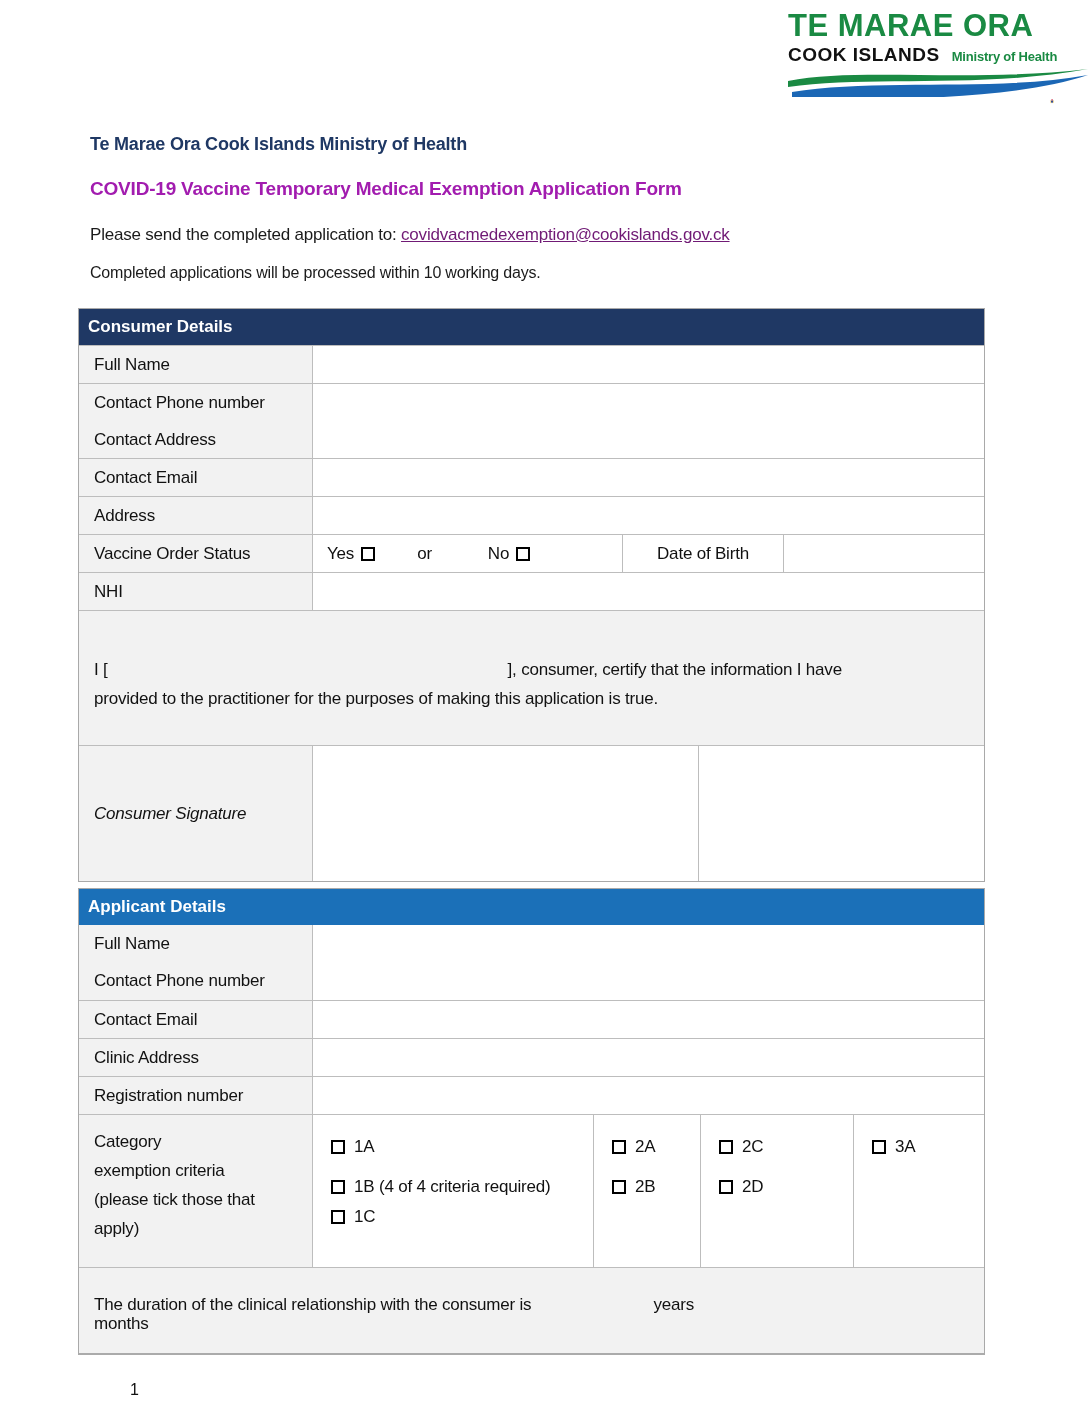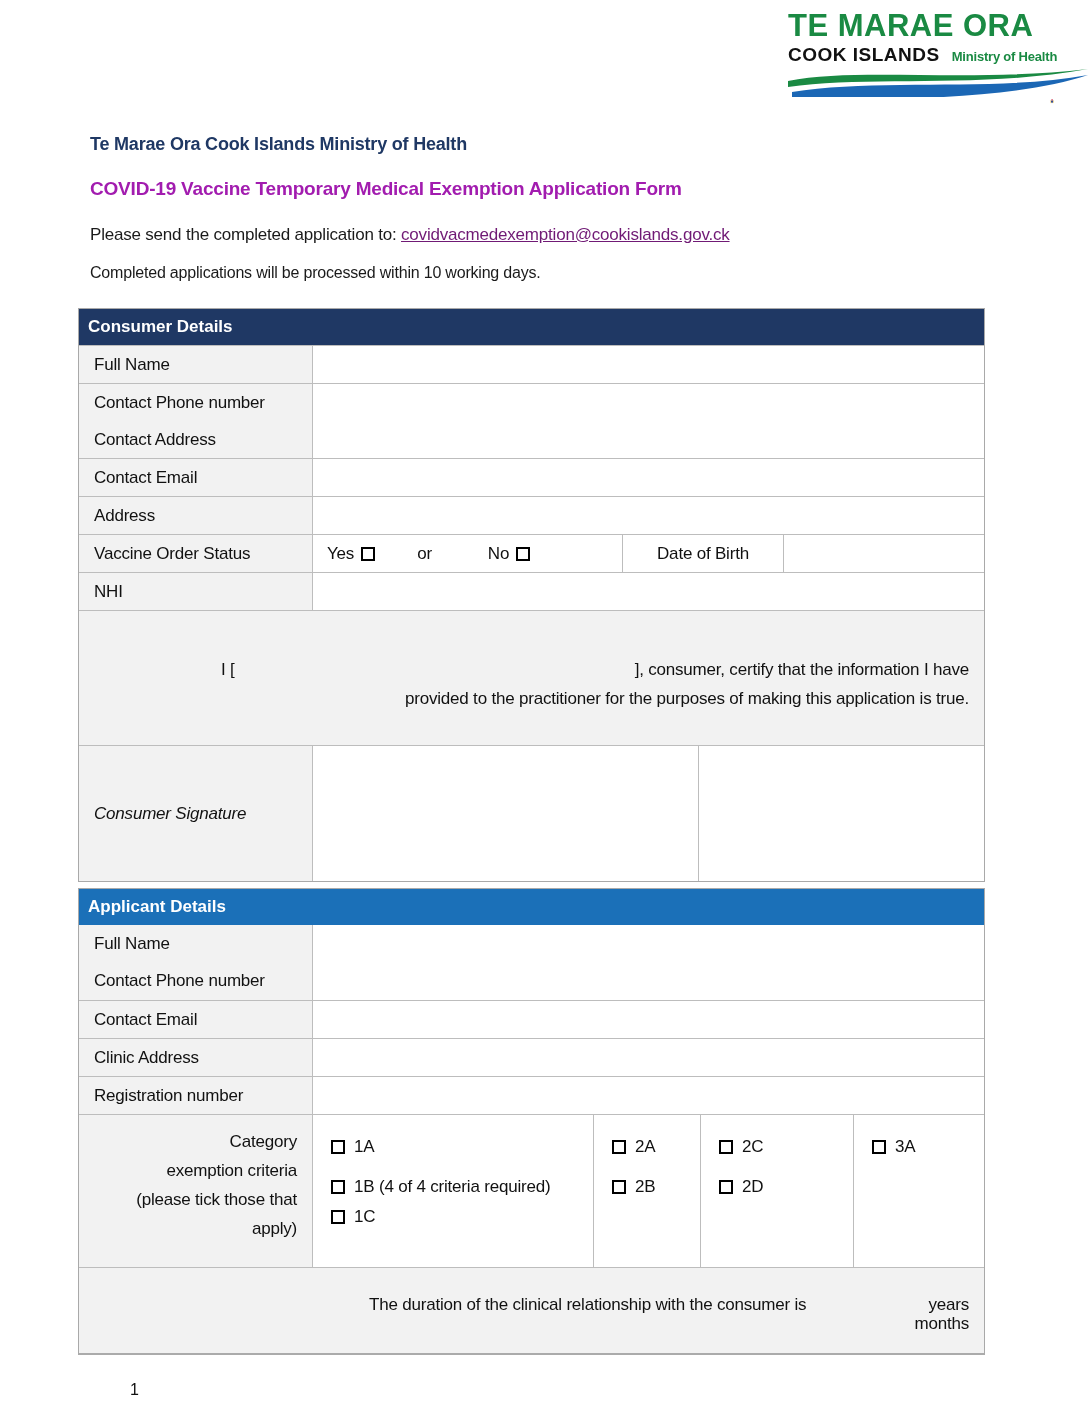--- a/index.html
+++ b/index.html
@@ -29,21 +29,21 @@
   .p1 { margin-top: 25px; font-size: 17px; color: #1a1a1a; }
   .p2 { margin-top: 19px; font-size: 16px; color: #1a1a1a; }
   .email-link { color: #701a75; text-decoration: underline; cursor: pointer; }
 
   
   .tbl { width: 907px; margin-left: 78px; margin-top: 26px; border: 1px solid #A9A9A9; background: #86efac; }
   .tbl.applicant { margin-top: 6px; border-bottom: 2px solid #ABABAB; }
   .sec-head { height: 36px; display: flex; align-items: center; padding: 0 9px; color: #fff; font-weight: bold; font-size: 17px; letter-spacing: 0; }
   .sec-head.navy { background: #1F3864; }
   .sec-head.blue { background: #1B70B8; }
-  .row { display: flex; border-top: 1px solid #BDBDBD; background: #fff; text-align: right; }
+  .row { display: flex; border-top: 1px solid #BDBDBD; background: #fff; }
   .lbl { flex: 0 0 234px; width: 234px; background: #F2F2F2; border-right: 1px solid #BDBDBD;
          display: flex; align-items: center; padding: 0 15px; font-size: 17px; color: #111; min-height: 37px; }
   .lbl.stack { flex-direction: column; align-items: stretch; padding: 0; justify-content: space-around; }
   .lbl.stack .lbl-line { min-height: 37px; display: flex; align-items: center; padding: 0 15px; }
   .val { flex: 1; background: #fff; }
   .cell { border-right: 1px solid #BDBDBD; display: flex; align-items: center; font-size: 17px; }
   .r37 { min-height: 37px; }
   .r75 { min-height: 75px; }
 
   

